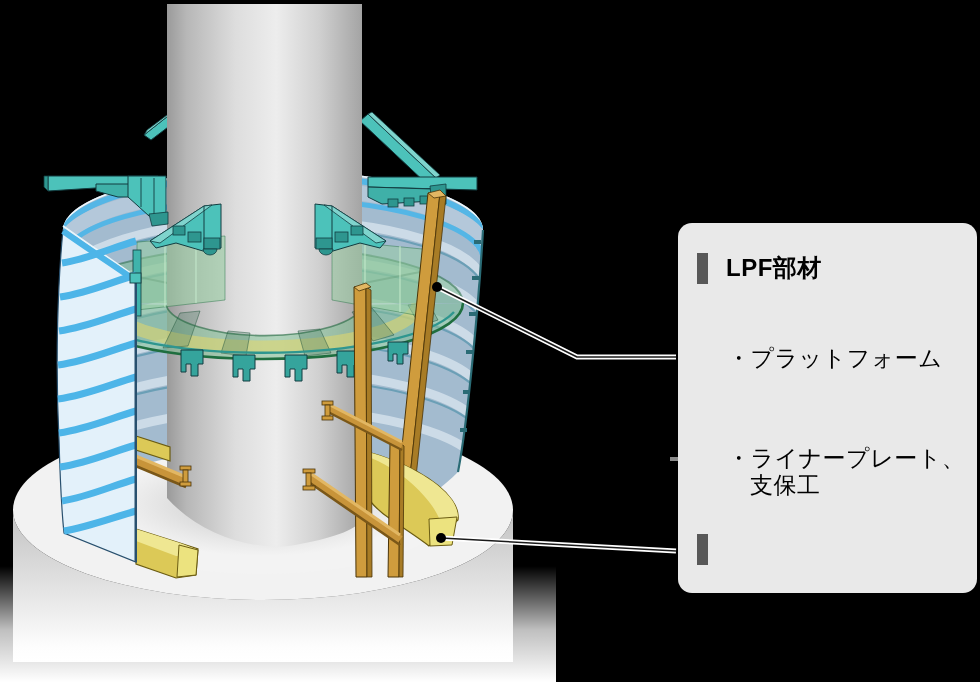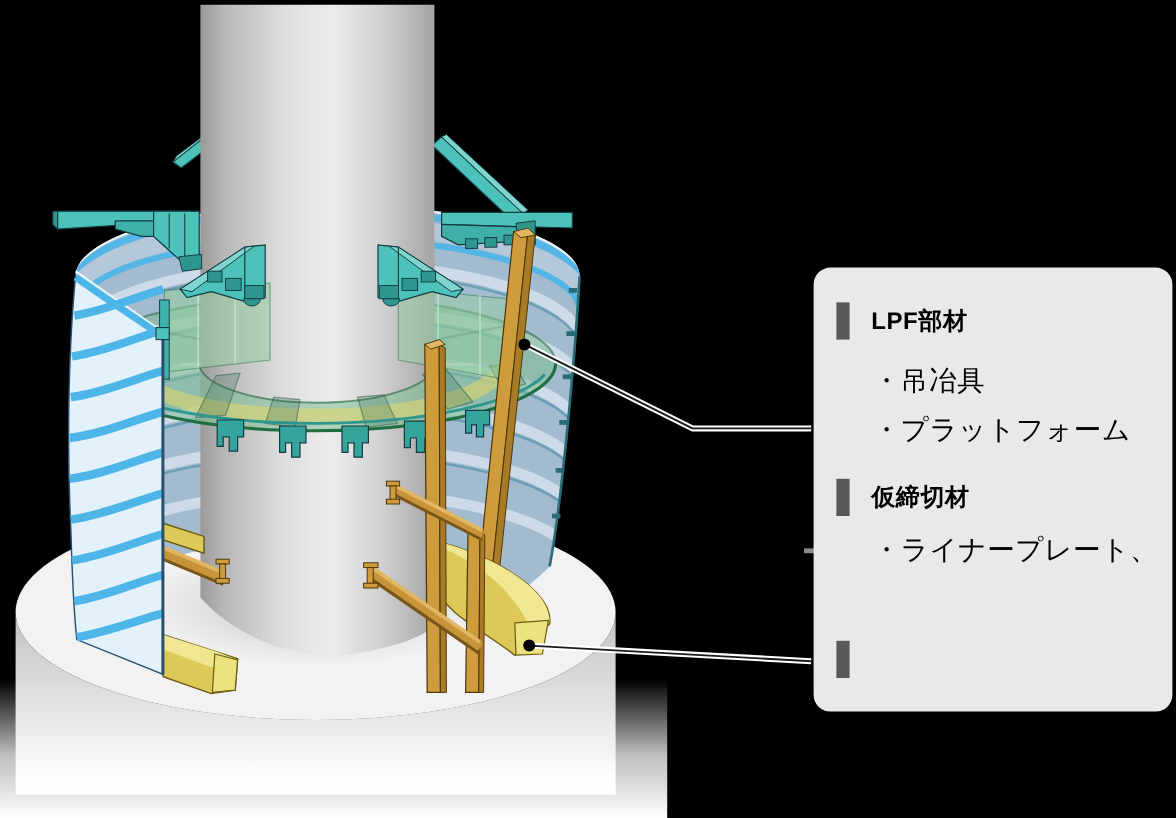--- a/index.html
+++ b/index.html
@@ -24,21 +24,21 @@
   .f-tealdark{fill:var(--c-teal-dark);stroke:var(--c-teal-outline);stroke-width:.8;}
   .f-timber{fill:var(--c-timber);stroke:var(--c-timber-outline);stroke-width:1;}
   .f-timberlight{fill:var(--c-timber-light);stroke:var(--c-timber-outline);stroke-width:.8;}
   .f-yellow{fill:var(--c-yellow-side);stroke:var(--c-yellow-outline);stroke-width:1.2;}
   .f-yellowtop{fill:var(--c-yellow-top);stroke:none;}
   .f-yellowcap{fill:var(--c-yellow-cap);stroke:var(--c-yellow-outline);stroke-width:1;}
   
   .legend{position:absolute;left:678px;top:223px;width:299px;height:370px;background:var(--c-legend-bg);
           border-radius:14px;color:var(--c-legend-text);}
   .lg-row{position:absolute;left:0;display:flex;align-items:center;}
-  .lg-row.header{font-size:20px;font-weight:600;letter-spacing:.5px;}
+  .lg-row.header{font-size:24px;font-weight:600;letter-spacing:.5px;}
   .lg-row.bullet{font-size:23px;font-weight:500;letter-spacing:.5px;left:49px;}
   .lg-bar{display:inline-block;width:11px;height:31px;background:var(--c-legend-bar);
           margin-left:19px;margin-right:18px;flex:0 0 auto;}
   .lg-line2{display:block;padding-left:23px;}
   .lg-multiline{line-height:27px;}
 </style>
 </head>
 <body>
 
 <div class="stage">
@@ -308,33 +308,27 @@
   <circle cx="437" cy="287" r="5" fill="#000"></circle>
   <circle cx="441" cy="538" r="5" fill="#000"></circle>
   <rect x="670" y="457" width="13" height="4" fill="#8a8a8a"></rect>
 </svg>
 
 <div class="legend">
   <div class="lg-row header" style="top:29px;">
     <span class="lg-bar"></span>
     <span>LPF部材</span>
   </div>
-  <div class="lg-row bullet" style="top:79px;">
-    <span>・吊冶具</span>
-  </div>
   <div class="lg-row bullet" style="top:120px;text-align:right;">
     <span>・プラットフォーム</span>
-  </div>
-  <div class="lg-row header" style="top:176px;">
-    <span class="lg-bar"></span>
-    <span>仮締切材</span>
   </div>
   <div class="lg-row bullet lg-multiline" style="top:222px;">
     <span>
       <span>・ライナープレート、</span>
+      <span class="lg-line2">支保工</span>
     </span>
   </div>
   <div class="lg-row header" style="top:311px;">
     <span class="lg-bar"></span>
   </div>
 </div>
 
 </div>
 
 </body></html>

